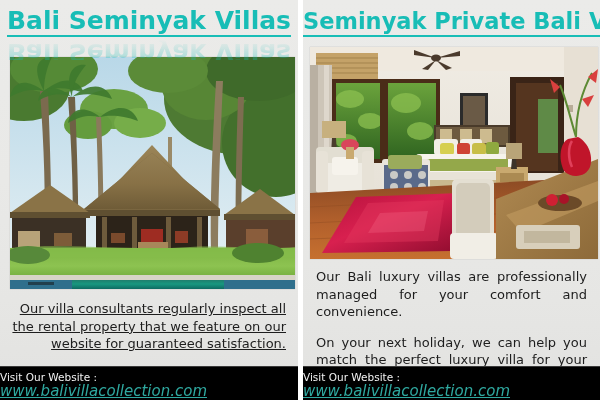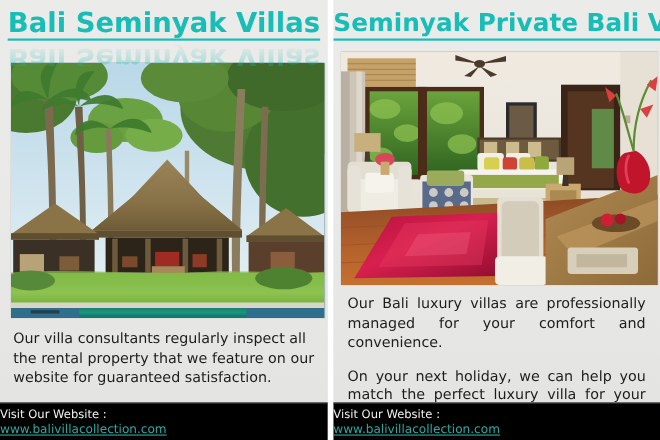--- a/index.html
+++ b/index.html
@@ -96,21 +96,22 @@
   .body-copy {
     position: absolute;
     left: 0; right: 0;
     color: #1d1d1d;
     font-size: 13px;
     line-height: 17.5px;
   }
   .body-left {
     top: 300px;
     padding: 0 12px;
-    text-align: left;
+    text-align: right;
+    text-decoration: underline;
   }
   .body-right {
     top: 268px;
     padding: 0 13px;
     text-align: justify;
   }
   .body-right p { margin-bottom: 13px; }
   .body-right p:last-child { margin-bottom: 0; }
 
   
@@ -125,25 +126,26 @@
     border-top: 1px solid #3a3a3a;
   }
   .footer-label {
     display: block;
     font-size: 10.5px;
     line-height: 13px;
     color: #f2f2f2;
   }
   .footer-link {
     display: block;
-    font-size: 11px;
+    font-size: 15px;
     line-height: 14px;
     color: #2fa9a0;
     text-decoration: underline;
     text-underline-offset: 1px;
+    font-style: italic;
   }
 </style>
 </head>
 <body>
 
 <div class="poster">
 
   <div class="panel panel-left">
 
     <div class="title-wrap title-left">

